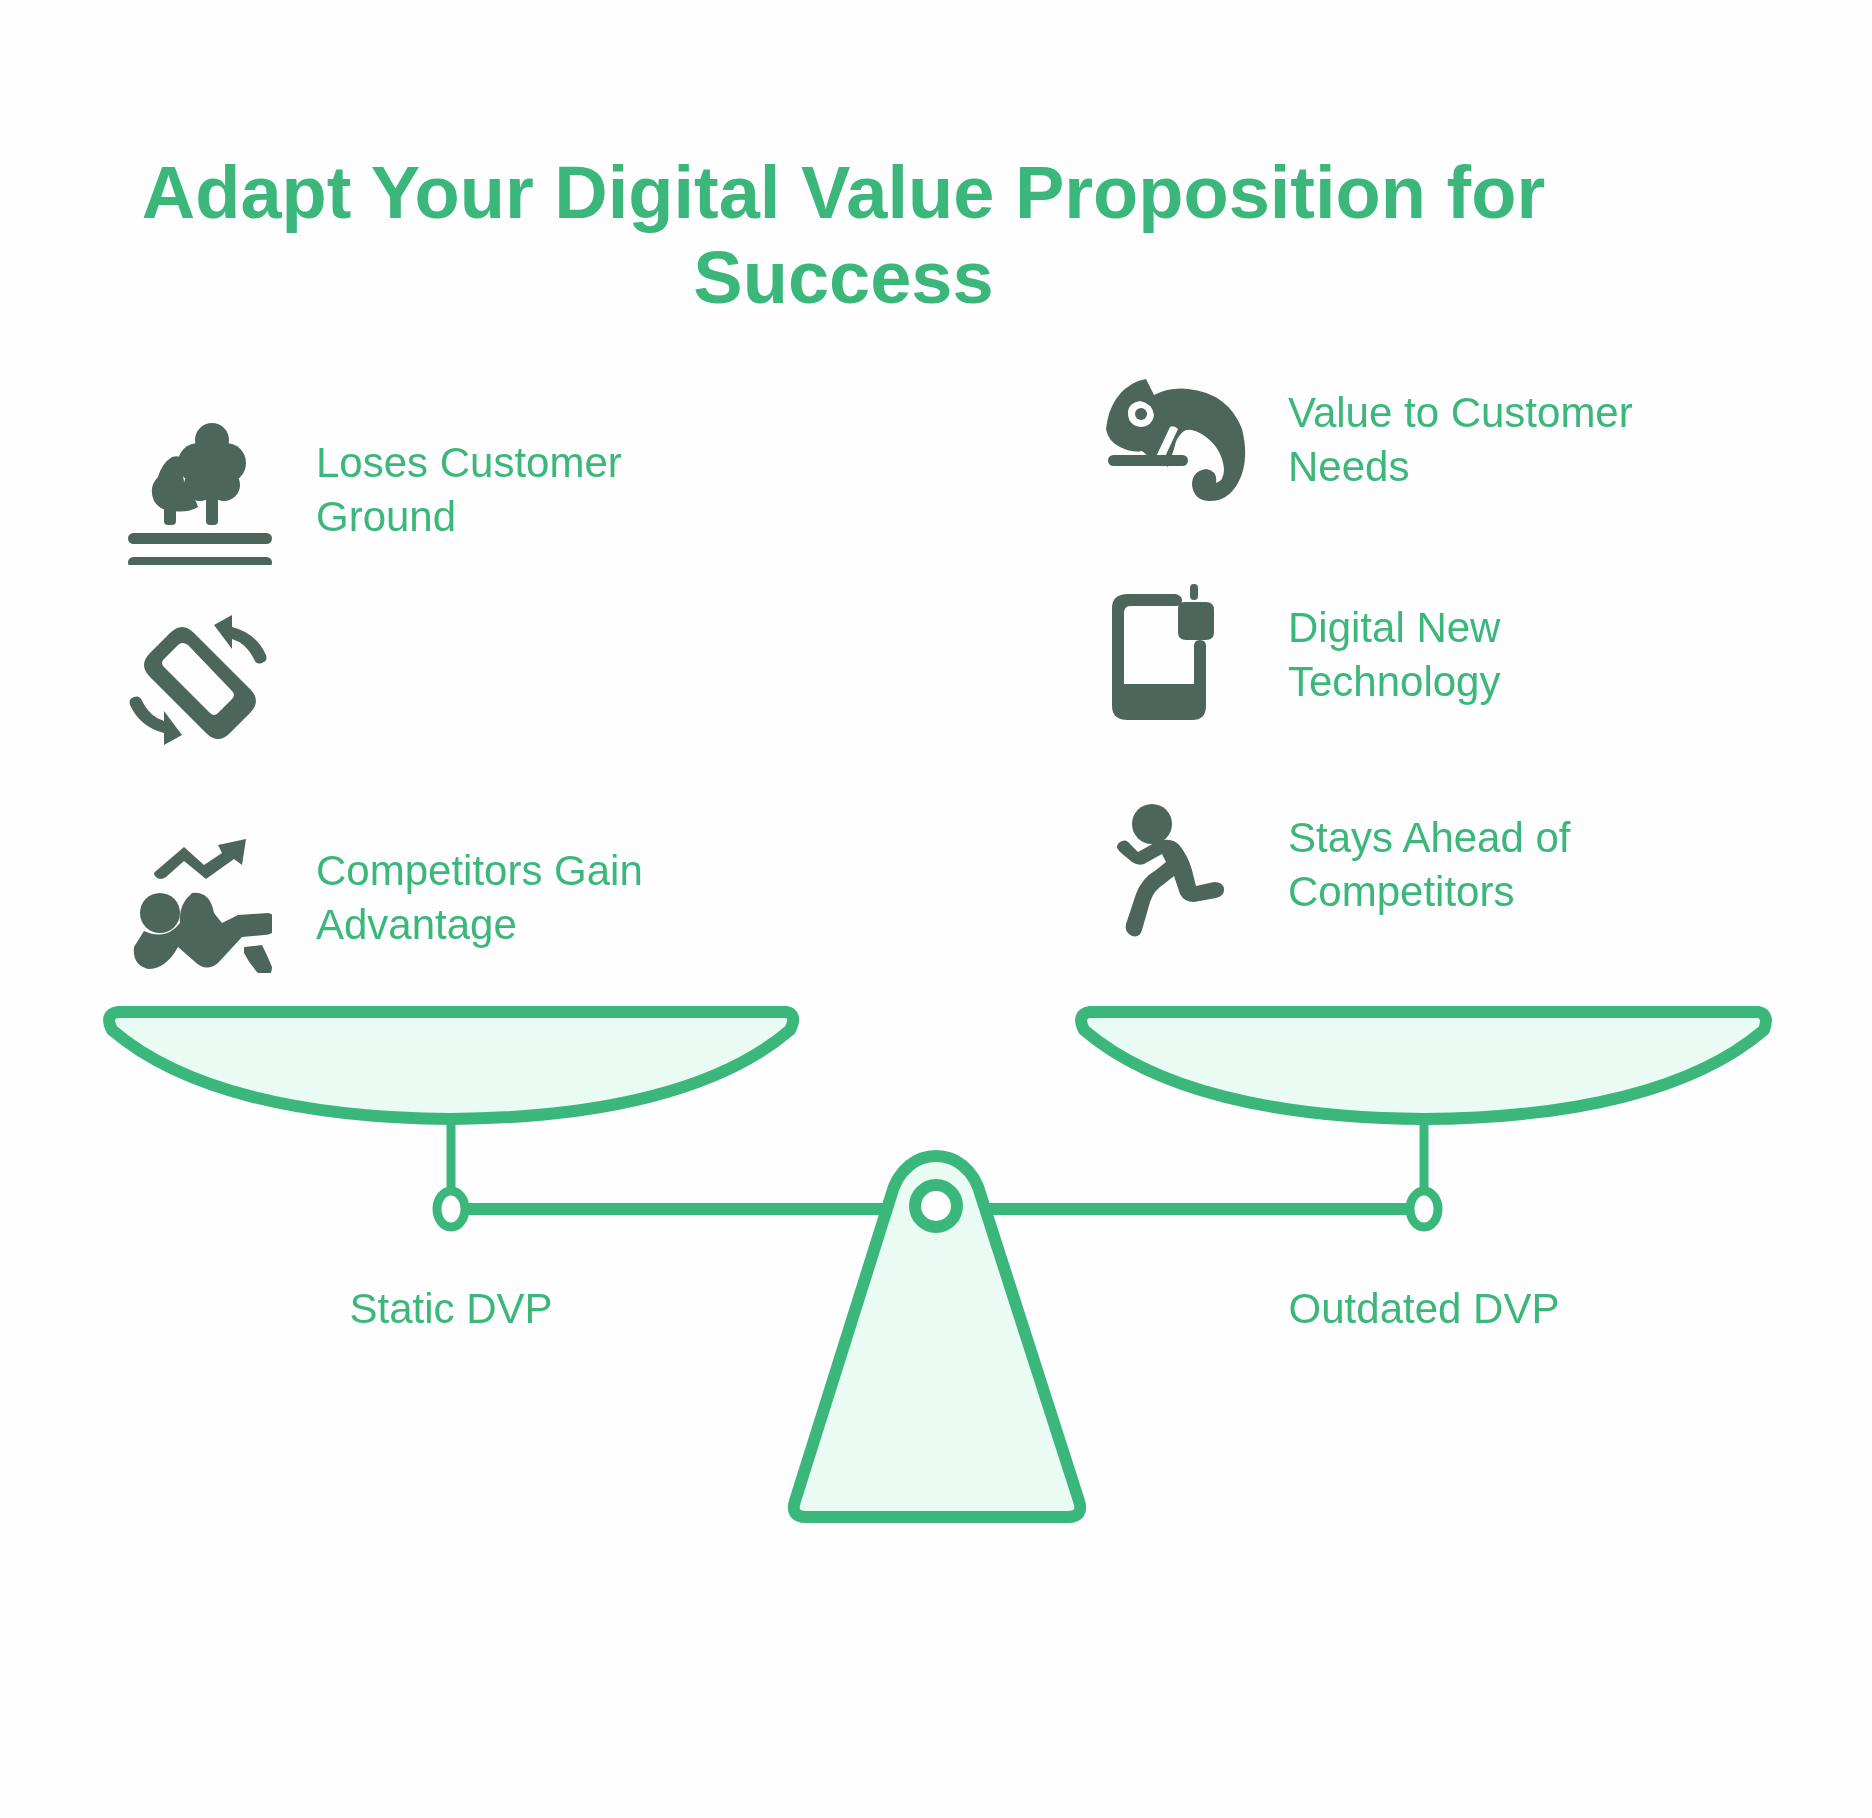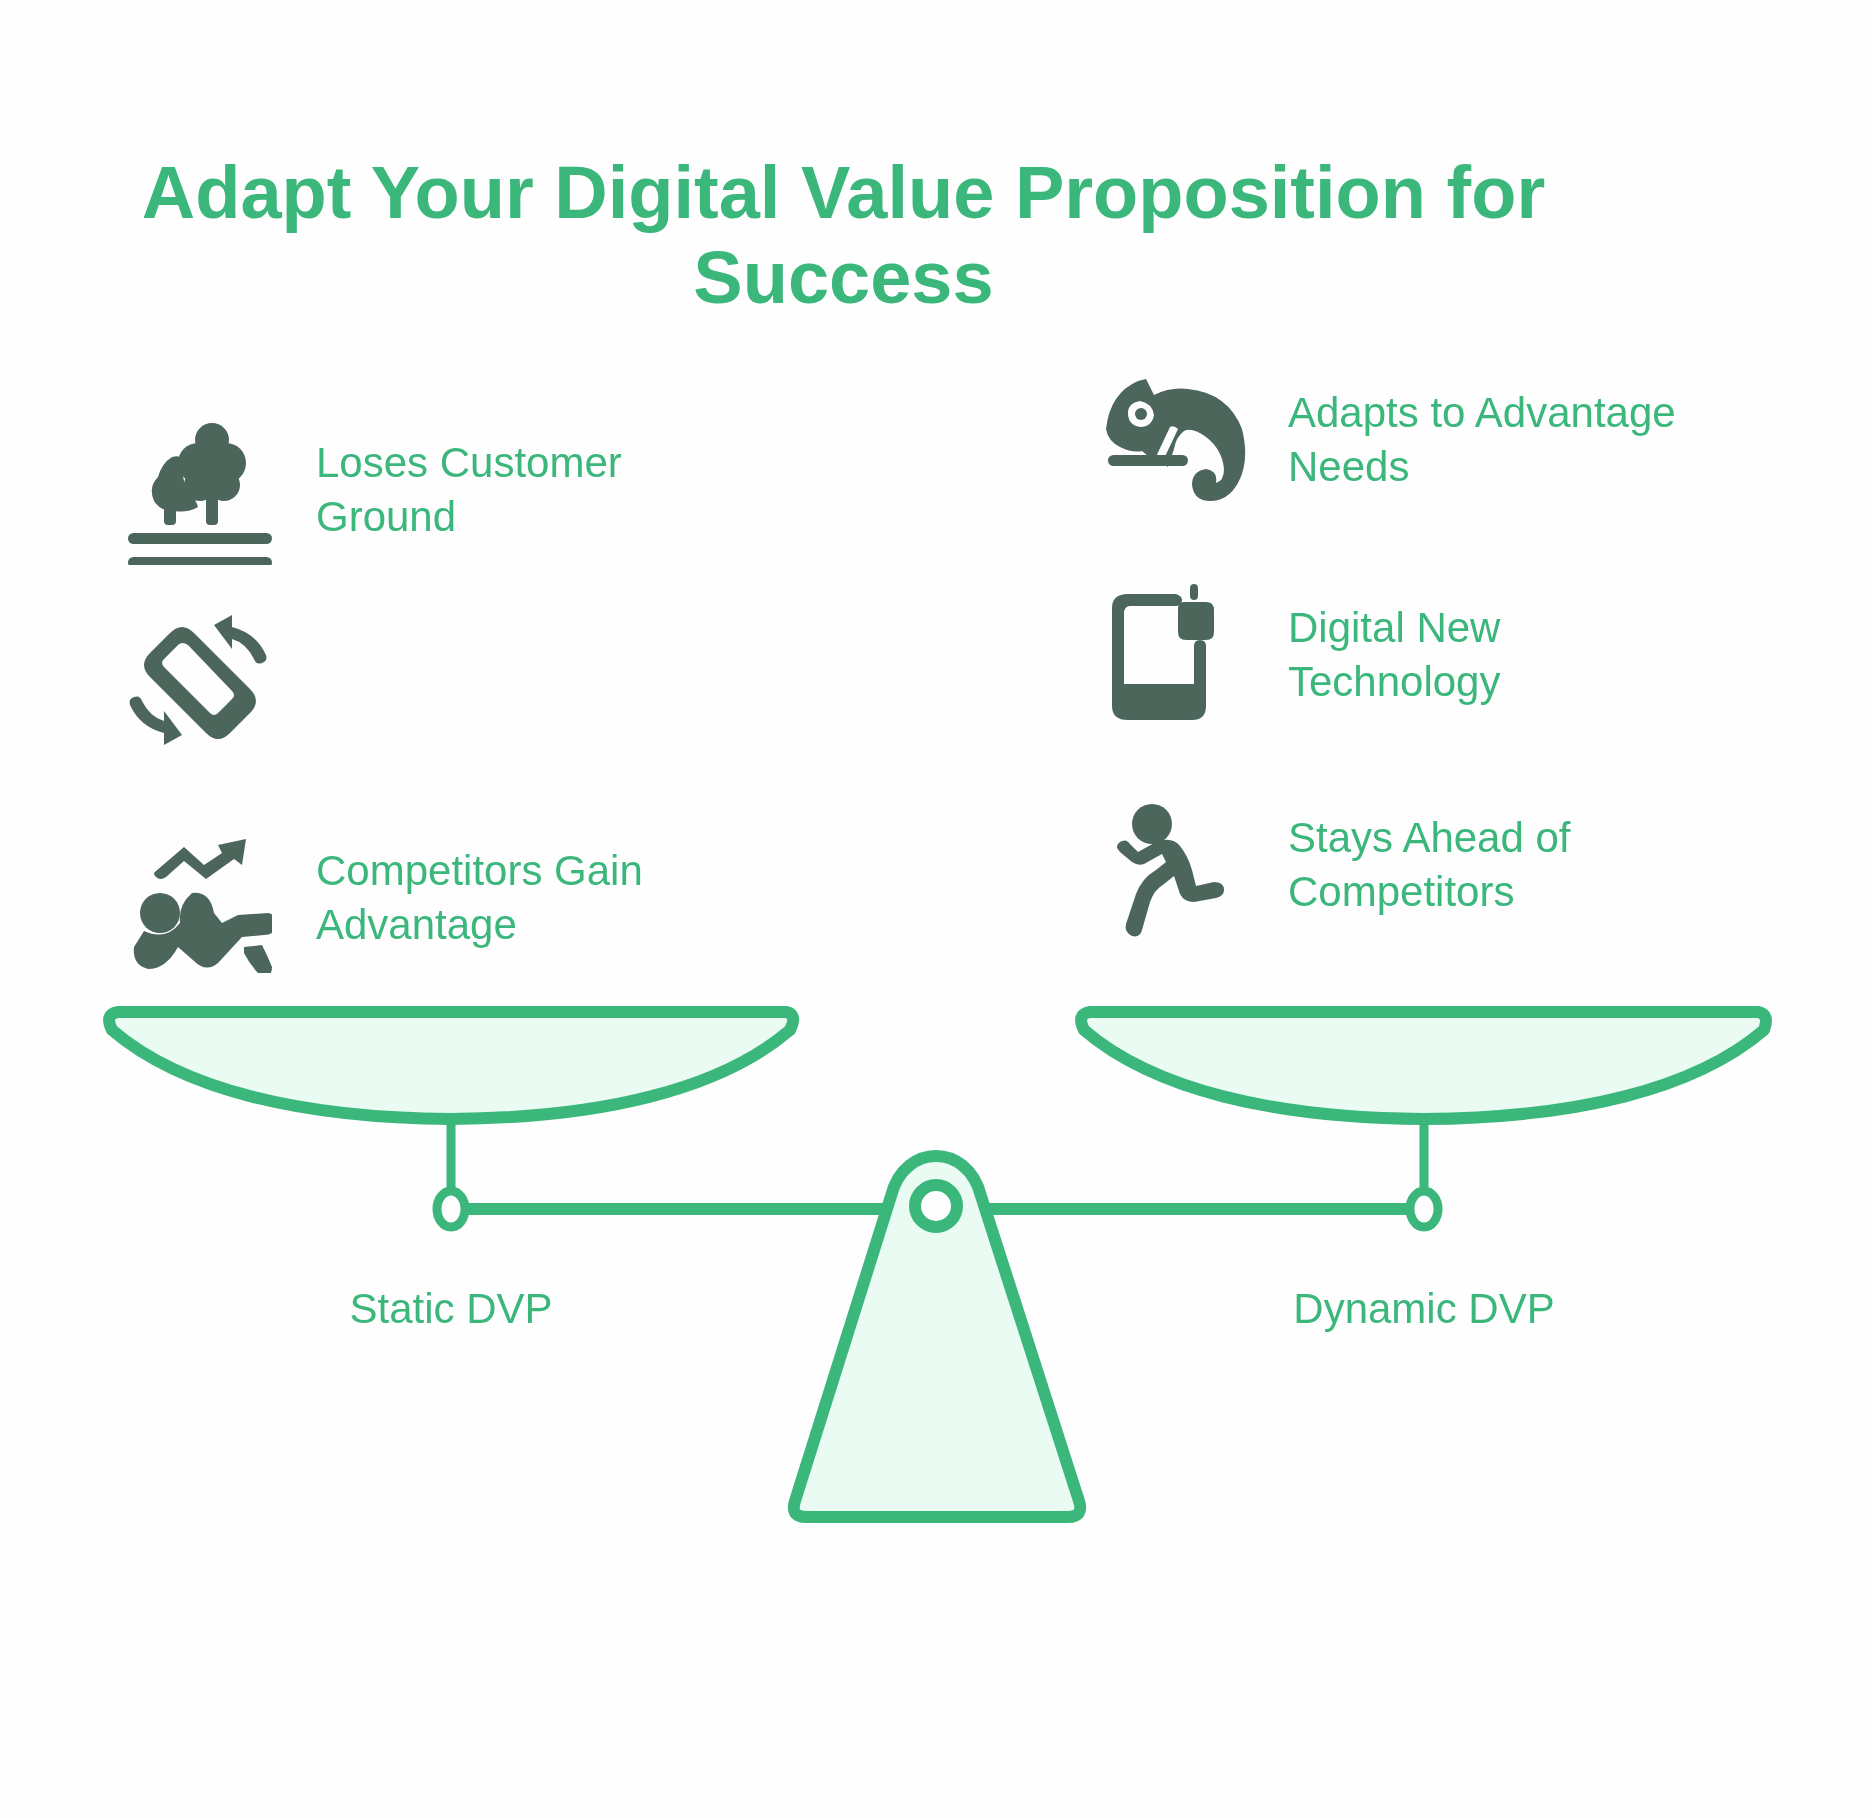--- a/index.html
+++ b/index.html
@@ -100,21 +100,21 @@
   <div class="icon">
     <svg viewBox="0 0 150 150">
       <g fill="#4d665b">
         <path d="M8 64 Q12 28 40 16 L48 14 L56 30 Q72 22 90 24 Q130 28 144 64 Q152 96 140 118 Q130 136 112 136 Q96 136 94 120 Q94 106 108 104 Q120 106 118 118 Q126 116 126 104 Q124 84 108 72 Q94 62 86 66 Q78 72 76 84 L70 102 L64 98 L80 64 Q76 60 72 62 L56 96 L44 86 Q34 88 22 82 Q10 76 8 64 Z M30 48 Q30 60 42 62 Q54 62 56 50 Q54 38 42 36 Q30 38 30 48 Z"></path>
         <circle cx="43" cy="49" r="6"></circle>
         <rect x="10" y="90" width="80" height="11" rx="5.5"></rect>
       </g>
     </svg>
   </div>
   <div class="label" style="margin-left:40px;">
-    <div>Adapts to Advantage</div>
+    <div>Value to Customer</div>
     <div>Needs</div>
   </div>
 </div>
 
 <div class="item" style="left:1098px; top:580px;">
   <div class="icon">
     <svg viewBox="0 0 150 150">
       <g fill="#4d665b">
         <path d="M14 28 Q14 14 30 14 L78 14 Q84 16 84 20 Q84 26 78 26 L32 26 Q26 26 26 34 L26 104 L96 104 L96 66 Q96 60 102 60 Q108 60 108 66 L108 126 Q108 140 94 140 L30 140 Q14 140 14 126 Z"></path>
         <rect x="92" y="4" width="8" height="16" rx="4"></rect>
@@ -137,13 +137,13 @@
       </g>
     </svg>
   </div>
   <div class="label" style="margin-left:40px;">
     <div>Stays Ahead of</div>
     <div>Competitors</div>
   </div>
 </div>
 
 <div class="side-label" style="left:251px; top:1285px;">Static DVP</div>
-<div class="side-label" style="left:1224px; top:1285px;">Dynamic DVP</div>
+<div class="side-label" style="left:1224px; top:1285px;">Outdated DVP</div>
 
 </body></html>

